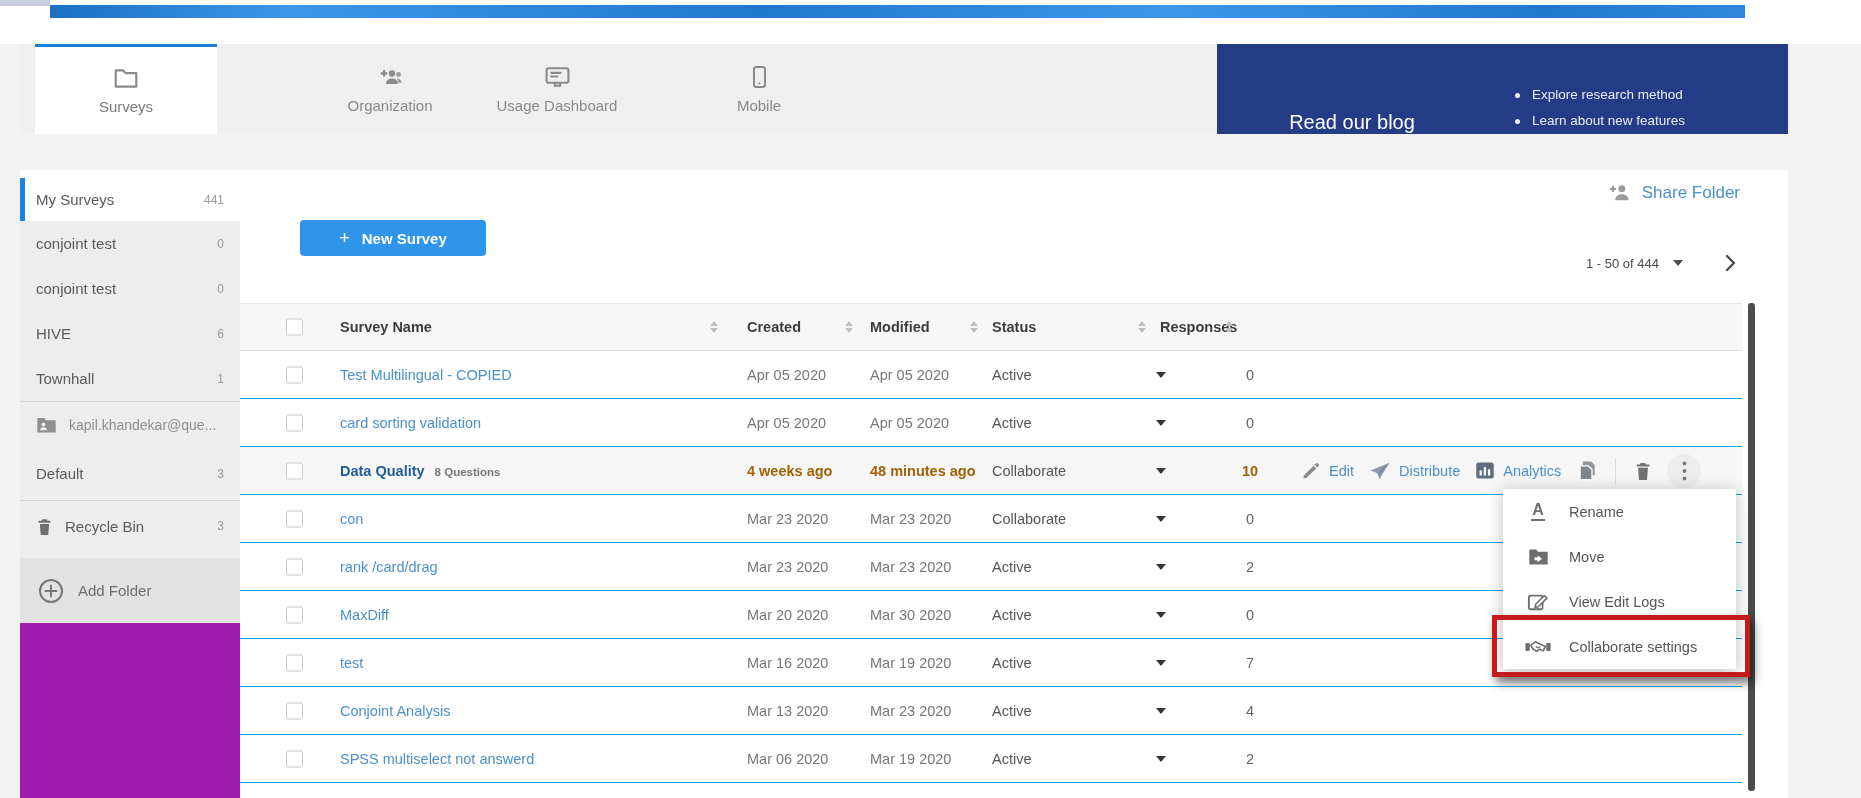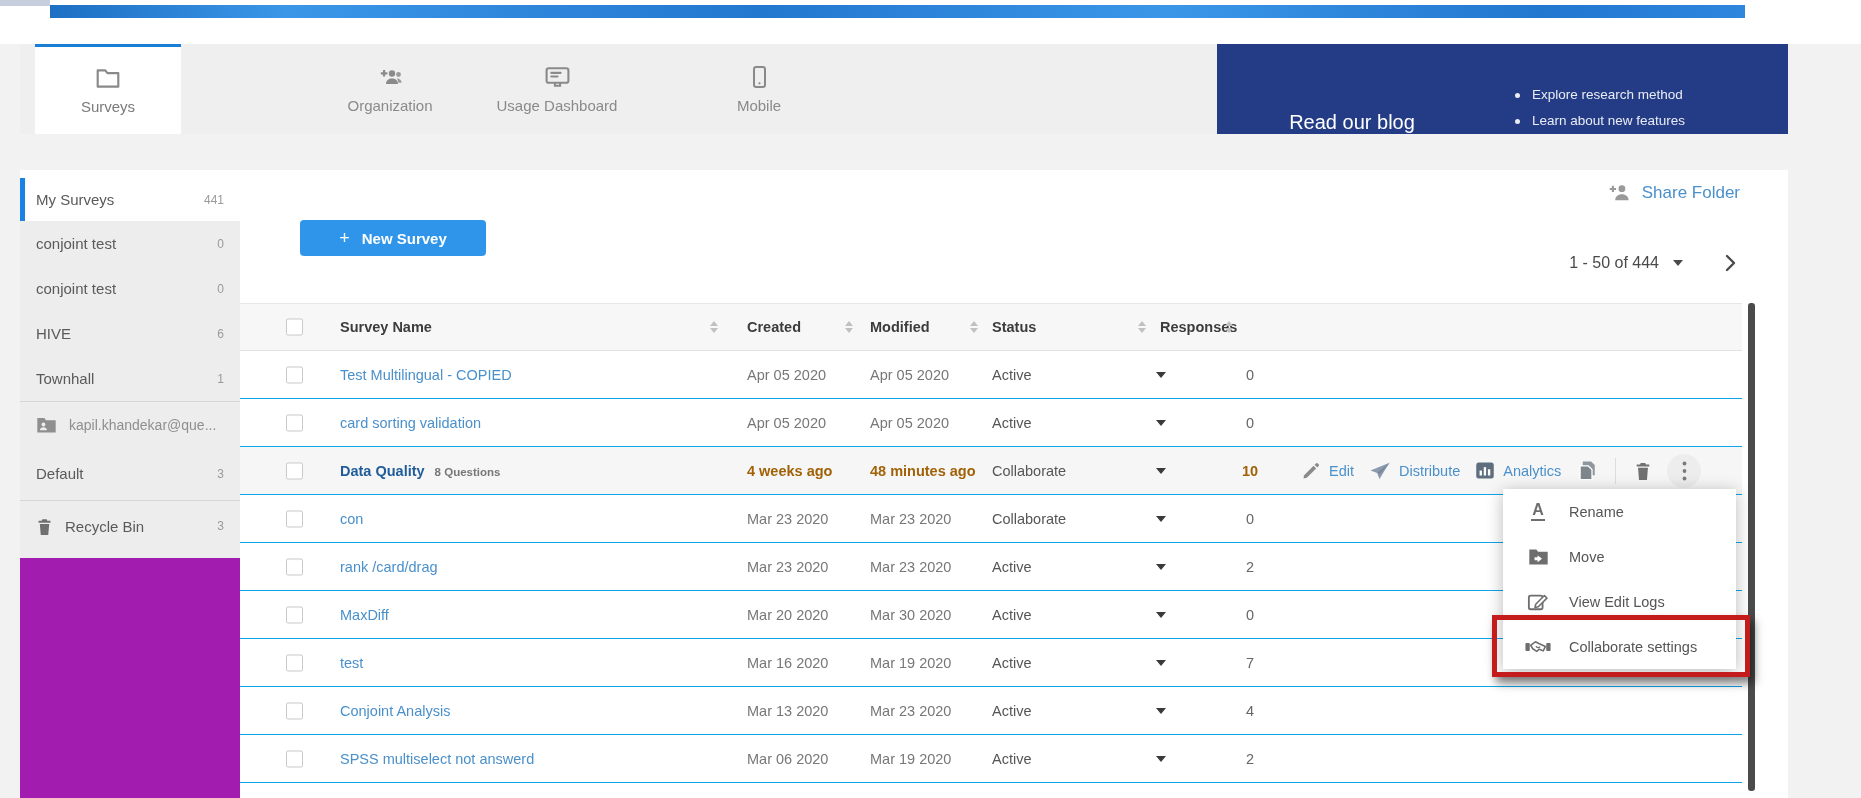--- a/index.html
+++ b/index.html
@@ -13,21 +13,21 @@
   
   .top-white{position:absolute;left:0;top:0;width:100%;height:44px;background:#ffffff;}
   .topbar-corner{position:absolute;left:0;top:0;width:50px;height:6px;background:#c7cfdf;}
   .topbar{position:absolute;left:50px;top:5px;right:116px;height:13px;
     background:linear-gradient(90deg,#1d6fc4 0%,#3b96e8 14%,#2277cf 42%,#3b96e8 66%,#2277cf 88%,#2e86dd 100%);}
   
   .tabbar{position:absolute;left:20px;top:44px;width:1768px;height:90px;background:#efefef;}
   .tab{position:absolute;top:0;height:100%;display:flex;flex-direction:column;align-items:center;justify-content:center;gap:8px;
     color:#8a8a8a;font-size:15px;cursor:pointer;}
   .tab.active{background:#ffffff;border-top:3px solid #1a7fd4;color:#7a7a7a;}
-  .tab-surveys{left:15px;width:146px;}
+  .tab-surveys{left:15px;width:182px;}
   .tab-organization{left:197px;width:250px;margin-left:48px;}
   .tab-usage{left:447px;width:180px;}
   .tab-mobile{left:649px;width:180px;}
   .banner{position:absolute;right:0;top:0;width:571px;height:100%;background:#243c85;display:flex;align-items:flex-end;}
   .banner-title{width:270px;text-align:center;color:#ffffff;font-size:20px;}
   .banner-bullets{margin-left:28px;color:#e9ecf5;font-size:13.5px;line-height:26px;}
   .banner-bullets .b-item{display:flex;align-items:center;gap:12px;}
   .banner-bullets .dot{width:5px;height:5px;border-radius:50%;background:#e9ecf5;flex:none;}
   
   .card{position:absolute;left:20px;top:170px;width:1768px;height:628px;background:#ffffff;}
@@ -44,21 +44,21 @@
   .sb-spacer{height:7px;background:#ededed;}
   .add-folder{height:65px;background:#e2e2e2;display:flex;align-items:center;gap:14px;padding:0 18px;
     color:#6e6e6e;font-size:15px;cursor:pointer;}
   
   .main{position:absolute;left:220px;top:0;right:0;bottom:0;background:#ffffff;}
   .share-folder{position:absolute;top:12px;right:48px;display:flex;align-items:center;gap:10px;
     color:#4a90cb;font-size:17px;cursor:pointer;}
   .new-survey{position:absolute;left:60px;top:50px;width:186px;height:36px;background:#2f95ea;color:#ffffff;
     border:none;border-radius:4px;font-size:15px;font-weight:bold;display:flex;align-items:center;justify-content:center;gap:12px;cursor:pointer;}
   .new-survey .plus{font-size:18px;font-weight:normal;}
-  .pagination{position:absolute;top:84px;right:52px;display:flex;align-items:center;color:#4a4a4a;font-size:16px;}
+  .pagination{position:absolute;top:84px;right:52px;display:flex;align-items:center;color:#4a4a4a;font-size:13px;}
   .pg-caret{margin-left:14px;width:0;height:0;border-left:5px solid transparent;border-right:5px solid transparent;border-top:6px solid #4a4a4a;}
   .pg-next{margin-left:42px;display:flex;align-items:center;cursor:pointer;}
   
   .table{position:absolute;left:0;top:133px;right:46px;}
   .t-header{position:relative;height:48px;background:#f7f7f7;border-top:1px solid #e7e7e7;border-bottom:1px solid #e0e0e0;
     font-weight:bold;color:#3c3c3c;font-size:14.5px;}
   .t-row{position:relative;height:48px;border-bottom:1px solid #0ea5e9;background:#ffffff;font-size:14.5px;color:#777777;}
   .t-row.hl{background:#f6f6f6;}
   .c{position:absolute;top:50%;transform:translateY(-50%);}
   .c-check{left:46px;}
@@ -201,20 +201,29 @@
       <span class="sb-ic">
         <svg width="17" height="19" viewBox="0 0 20 22">
           <path d="M7.5 2.5h5l.8 1.8H17v2.2H3V4.3h3.7z" fill="#707070"></path>
           <path d="M4.5 8h11l-1.1 13H5.6z" fill="#707070"></path>
         </svg>
       </span>
       <span class="lbl">Recycle Bin</span>
       <span class="count">3</span>
     </div>
     <div class="sb-spacer"></div>
+    <div class="add-folder">
+      <span>
+        <svg width="26" height="26" viewBox="0 0 26 26">
+          <circle cx="13" cy="13" r="11" fill="none" stroke="#777777" stroke-width="2"></circle>
+          <path d="M13 7.5v11M7.5 13h11" stroke="#777777" stroke-width="2" stroke-linecap="round"></path>
+        </svg>
+      </span>
+      <span>Add Folder</span>
+    </div>
   </div>
 
   <div class="main">
 
     <div class="share-folder">
       <span>
         <svg width="25" height="21" viewBox="0 0 26 22">
           <path d="M5 4h2.2v2.2H9.4v2.2H7.2v2.2H5V8.4H2.8V6.2H5z" fill="#9a9a9a"></path>
           <circle cx="15.5" cy="7" r="3.6" fill="#9a9a9a"></circle>
           <path d="M8.5 19c0-3.8 3.1-6.2 7-6.2s7 2.4 7 6.2z" fill="#9a9a9a"></path>

